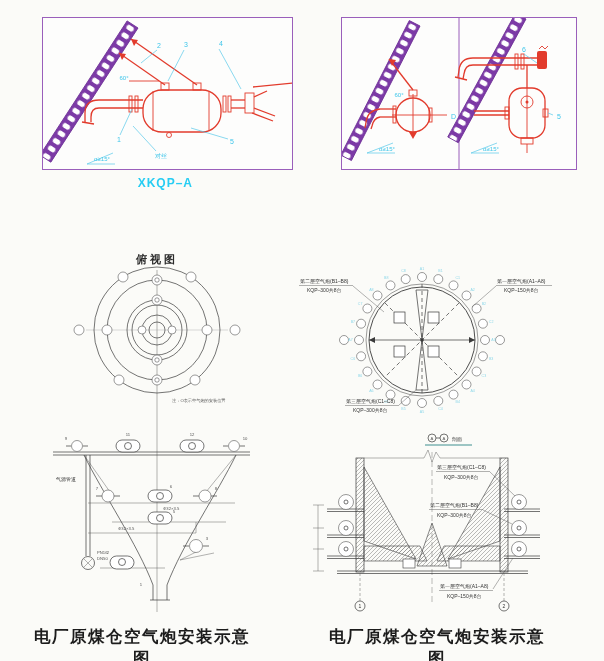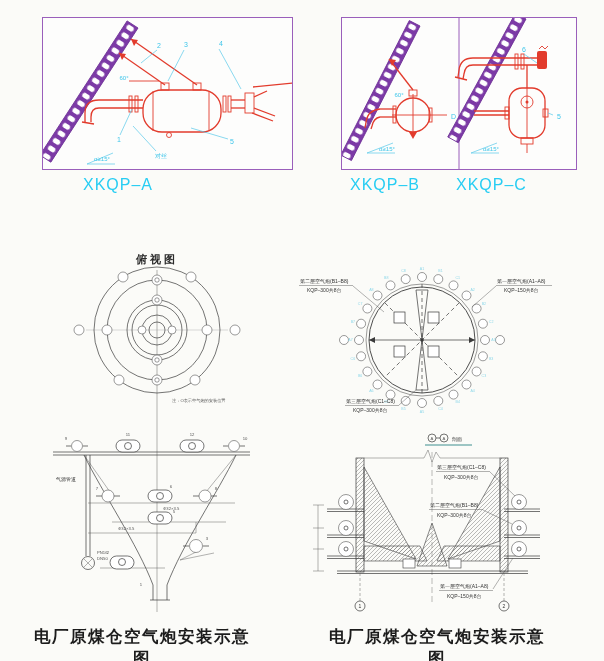--- a/index.html
+++ b/index.html
@@ -1,22 +1,22 @@
 <!DOCTYPE html>
 <html><head>
 <meta charset="utf-8">
 <style>
   html,body{margin:0;padding:0;background:#e8e8e8;}
   .page{position:relative;width:604px;height:661px;background:#fbfbf8;overflow:hidden;
         font-family:"Liberation Sans",sans-serif;}
   .panel{position:absolute;border:1px solid #9a5fbb;background:#fdfdfc;}
   .panel svg{display:block;}
   .abs{position:absolute;}
-  .xkqp-caption{position:absolute;width:110px;text-align:left;
-        color:#27cdf3;font-size:16px;font-weight:normal;letter-spacing:1px;}
+  .xkqp-caption{position:absolute;width:110px;text-align:right;
+        color:#27cdf3;font-size:12px;font-weight:bold;letter-spacing:1px;}
   .bottom-caption{position:absolute;width:230px;text-align:center;color:#1c1c1c;
         font-size:16.5px;font-weight:bold;letter-spacing:1.5px;}
   
   .red{stroke:#e23b2c;fill:none;stroke-width:1.3;}
   .redthin{stroke:#e23b2c;fill:none;stroke-width:0.9;}
   .redfill{fill:#e23b2c;stroke:none;}
   .cy{stroke:#57c9ea;fill:none;stroke-width:0.7;}
   .ink{stroke:#3a3a3a;fill:none;stroke-width:0.7;}
   .inkthin{stroke:#555;fill:none;stroke-width:0.45;}
   .wh{fill:#fff;}
@@ -164,22 +164,20 @@
       <text class="t-cy" x="556" y="118">5</text>
       <g>
         <line class="cy" x1="470" y1="152" x2="498" y2="152"></line>
         <line class="cy" x1="470" y1="152" x2="496" y2="142"></line>
       </g>
       <text class="t-cy-s" x="490" y="150" text-anchor="middle">α≥15°</text>
     </svg>
   </div>
 
   <div class="xkqp-caption" style="left:83px;top:176px;">XKQP–A</div>
-  <div class="xkqp-caption" style="left:350px;top:176px;">XKQP–B</div>
-  <div class="xkqp-caption" style="left:456px;top:176px;">XKQP–C</div>
 
   <svg class="abs" style="left:30px;top:248px;" width="250" height="372" viewBox="30 248 250 372">
     <text class="t-title" x="157" y="263" text-anchor="middle">俯视图</text>
 
     <line class="inkthin" x1="157" y1="270" x2="157" y2="612"></line>
     <line x1="86" y1="330" x2="228" y2="330" stroke="#999" stroke-width="0.35"></line>
 
     <g class="ink">
       <circle cx="157" cy="330" r="63"></circle>
       <circle cx="157" cy="330" r="50"></circle>

